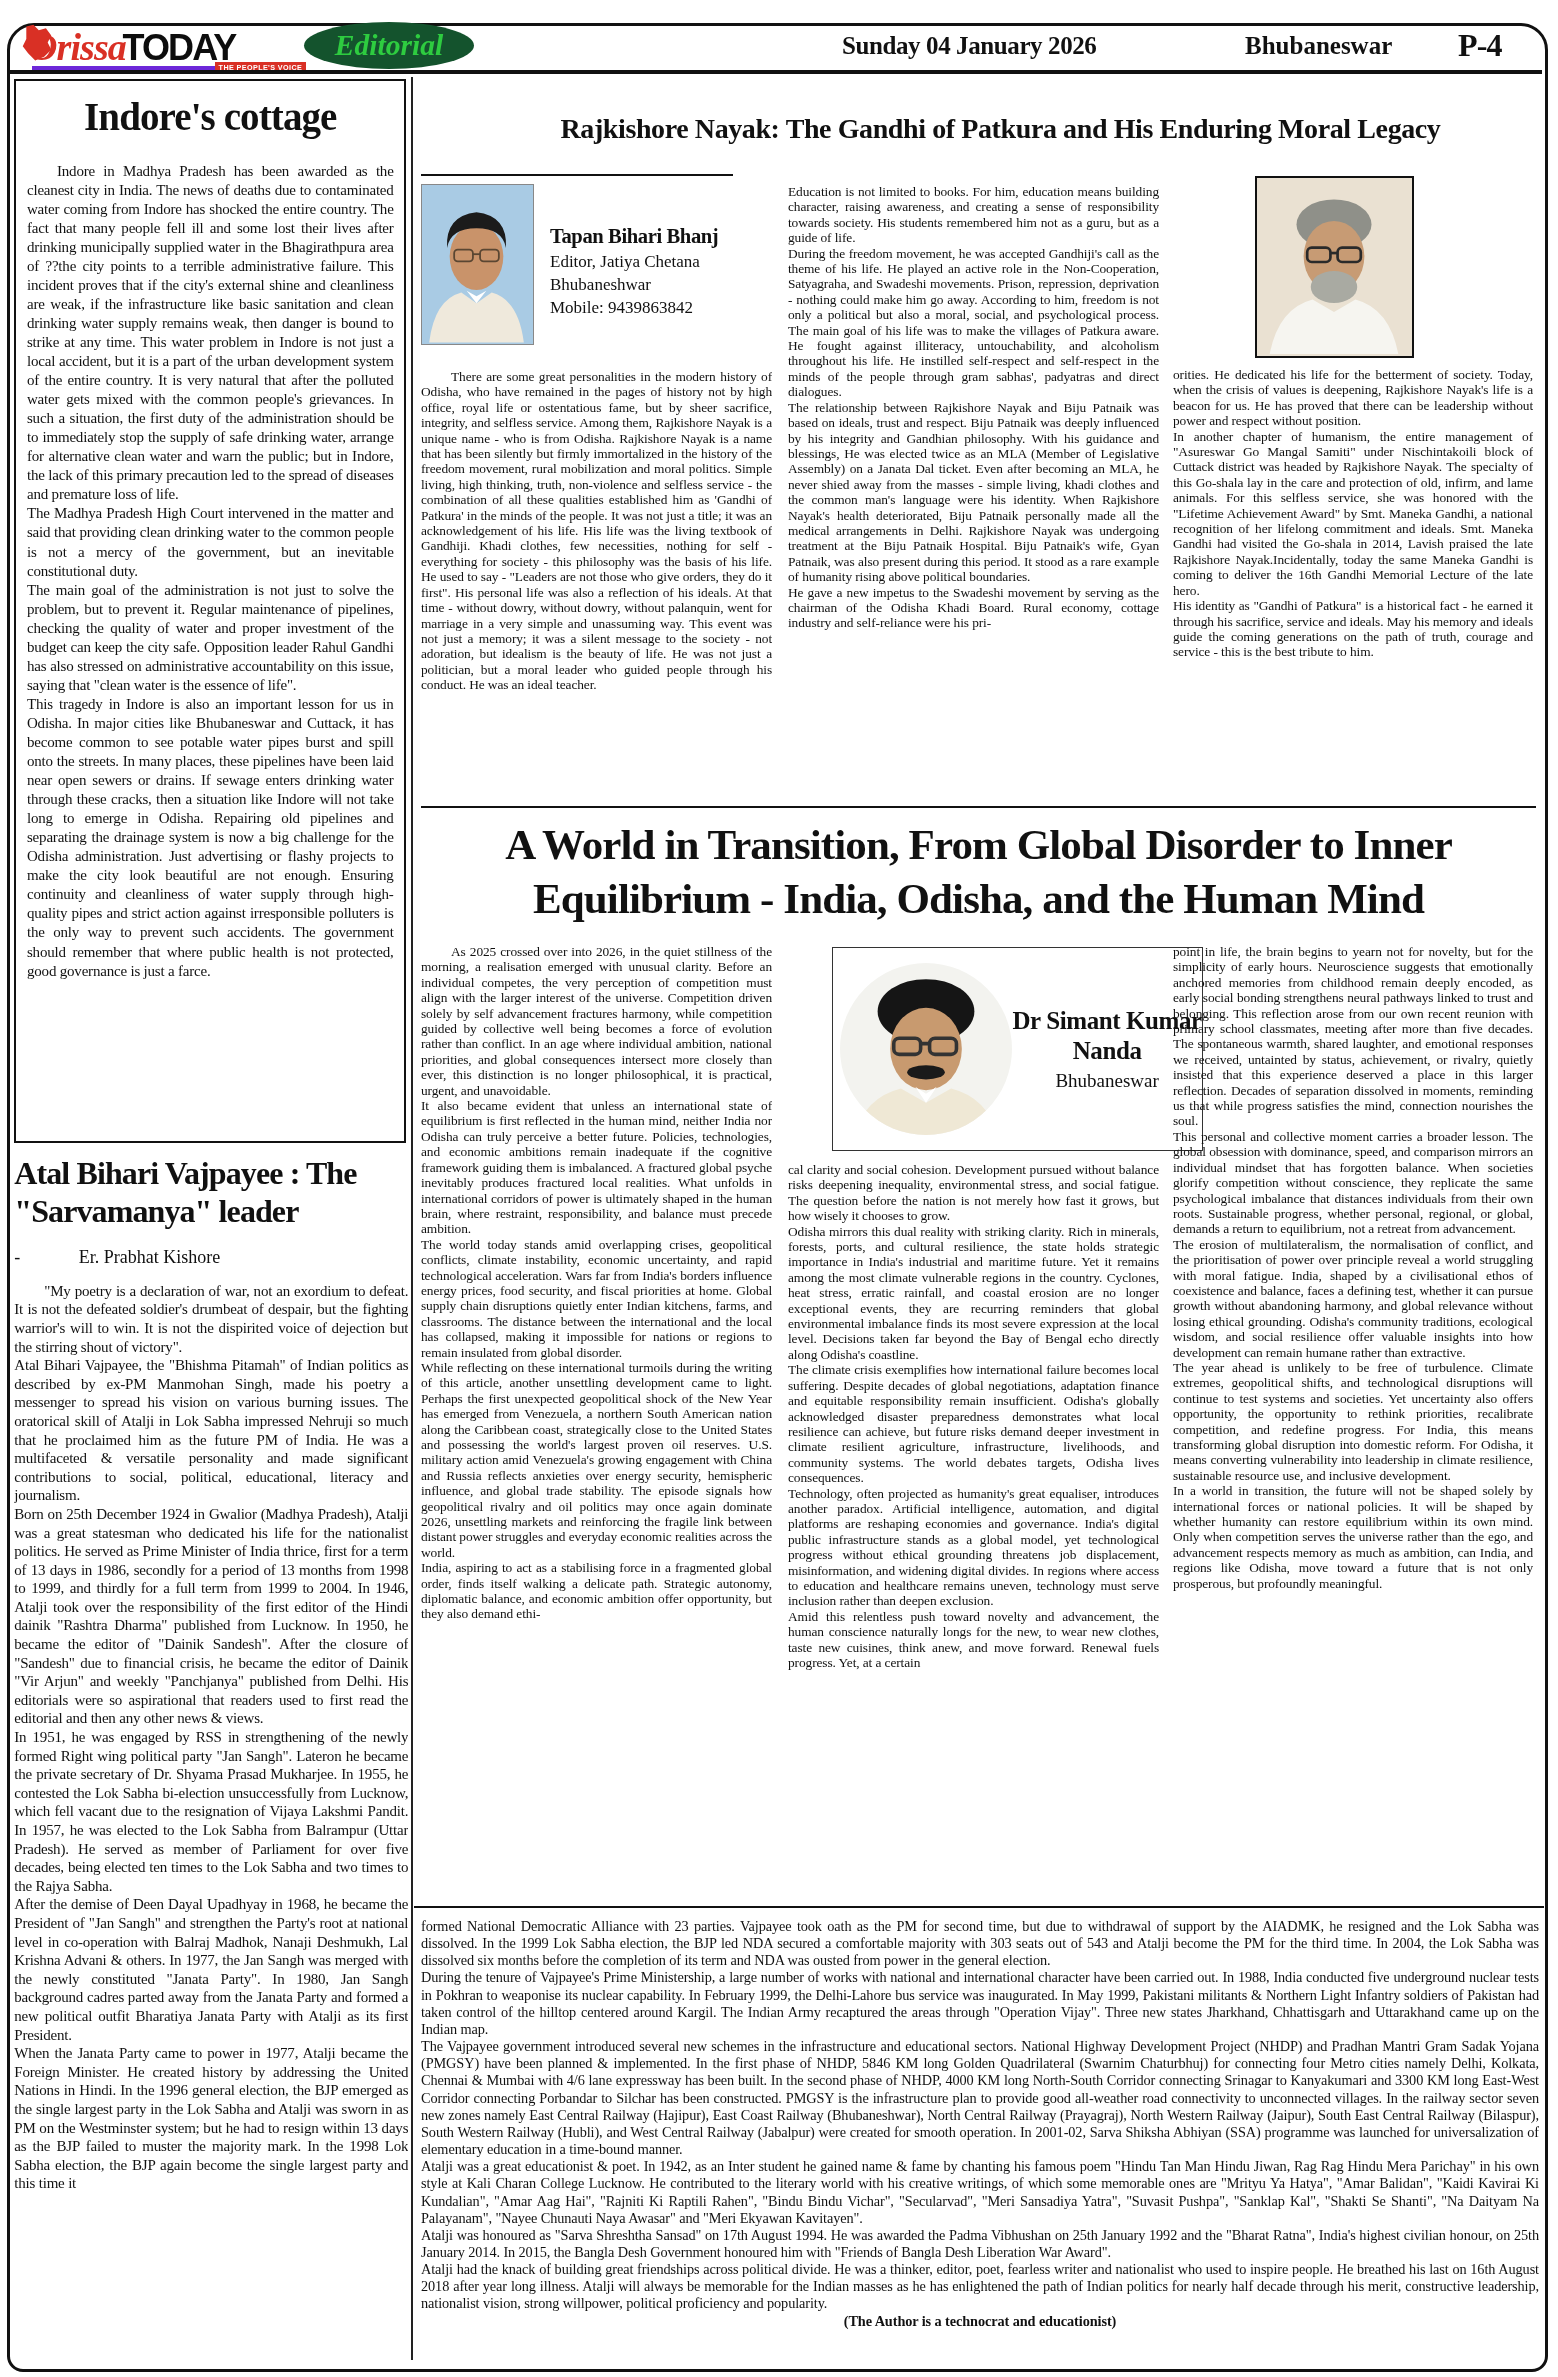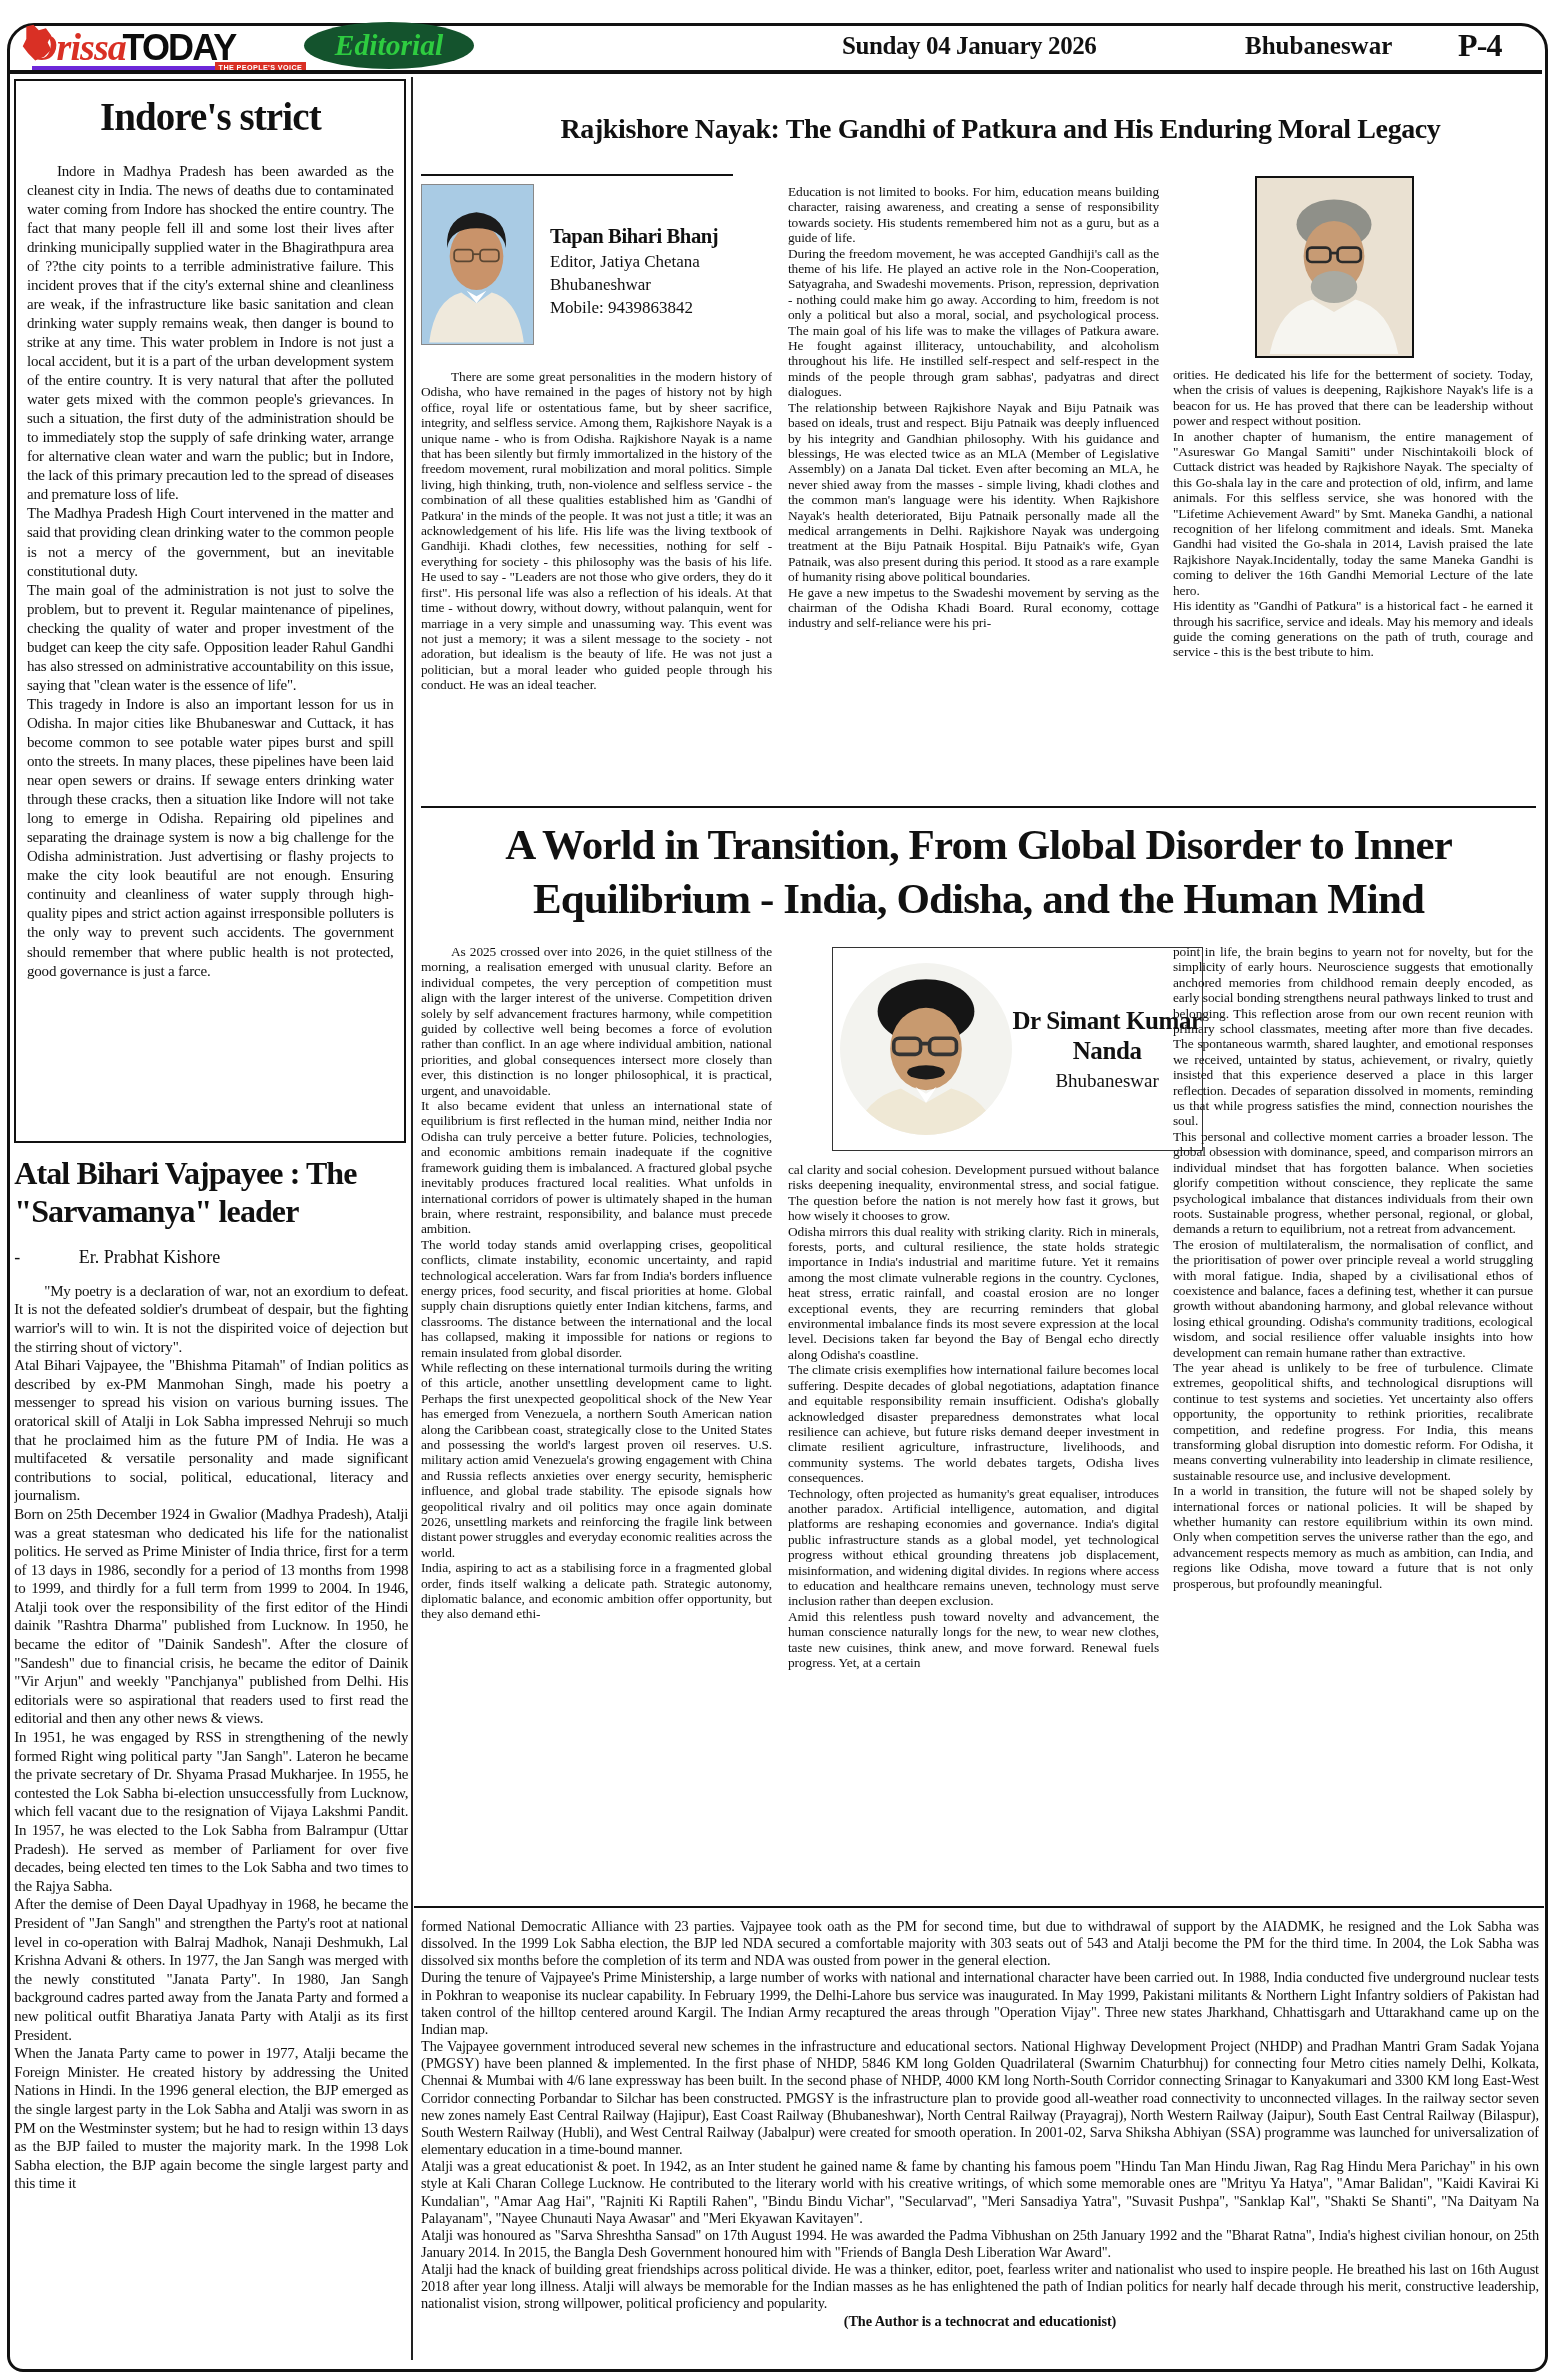--- a/index.html
+++ b/index.html
@@ -75,21 +75,21 @@
     </div>
 </div>
 <div class="abs badge"><span>Editorial</span></div>
 <div class="abs issue-date">Sunday 04 January 2026</div>
 <div class="abs edition-city">Bhubaneswar</div>
 <div class="abs page-no">P-4</div>
 <div class="abs header-rule"></div>
 <div class="abs vdiv"></div>
 
 <section class="abs indore-box">
-  <div class="indore-title">Indore's strict</div>
+  <div class="indore-title">Indore's cottage</div>
   <div class="indore-body">
     <p class="first">Indore in Madhya Pradesh has been awarded as the cleanest city in India. The news of deaths due to contaminated water coming from Indore has shocked the entire country. The fact that many people fell ill and some lost their lives after drinking municipally supplied water in the Bhagirathpura area of ??the city points to a terrible administrative failure. This incident proves that if the city's external shine and cleanliness are weak, if the infrastructure like basic sanitation and clean drinking water supply remains weak, then danger is bound to strike at any time. This water problem in Indore is not just a local accident, but it is a part of the urban development system of the entire country. It is very natural that after the polluted water gets mixed with the common people's grievances. In such a situation, the first duty of the administration should be to immediately stop the supply of safe drinking water, arrange for alternative clean water and warn the public; but in Indore, the lack of this primary precaution led to the spread of diseases and premature loss of life.</p>
     <p>The Madhya Pradesh High Court intervened in the matter and said that providing clean drinking water to the common people is not a mercy of the government, but an inevitable constitutional duty.</p>
     <p>The main goal of the administration is not just to solve the problem, but to prevent it. Regular maintenance of pipelines, checking the quality of water and proper investment of the budget can keep the city safe. Opposition leader Rahul Gandhi has also stressed on administrative accountability on this issue, saying that "clean water is the essence of life".</p>
     <p>This tragedy in Indore is also an important lesson for us in Odisha. In major cities like Bhubaneswar and Cuttack, it has become common to see potable water pipes burst and spill onto the streets. In many places, these pipelines have been laid near open sewers or drains. If sewage enters drinking water through these cracks, then a situation like Indore will not take long to emerge in Odisha. Repairing old pipelines and separating the drainage system is now a big challenge for the Odisha administration. Just advertising or flashy projects to make the city look beautiful are not enough. Ensuring continuity and cleanliness of water supply through high-quality pipes and strict action against irresponsible polluters is the only way to prevent such accidents. The government should remember that where public health is not protected, good governance is just a farce.</p>
   </div>
 </section>
 
 <h2 class="abs rk-title" style="margin:0;">Rajkishore Nayak: The Gandhi of Patkura and His Enduring Moral Legacy</h2>
 <div class="abs hrule rk-rule"></div>

